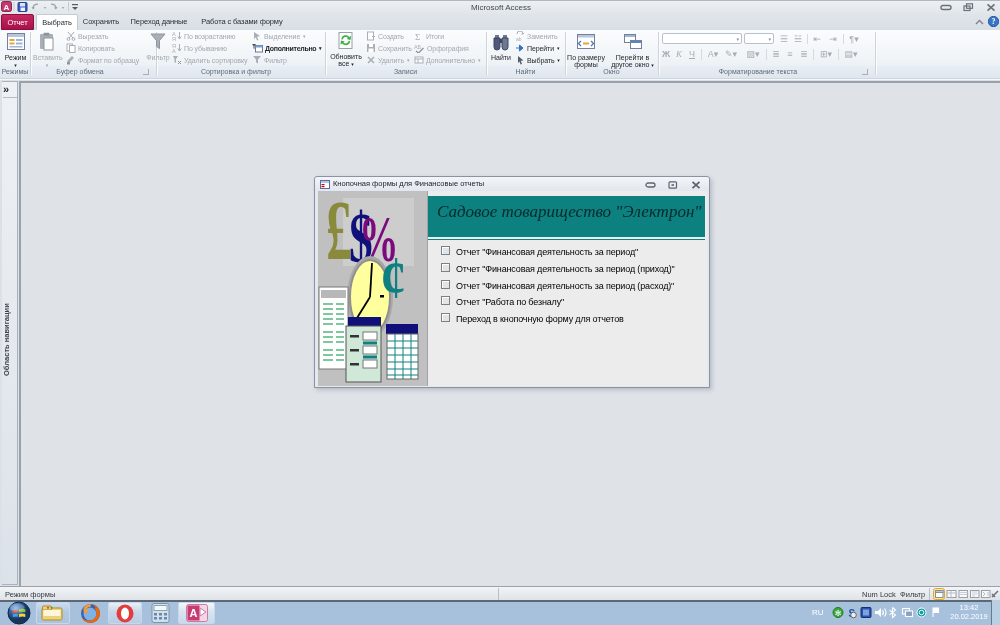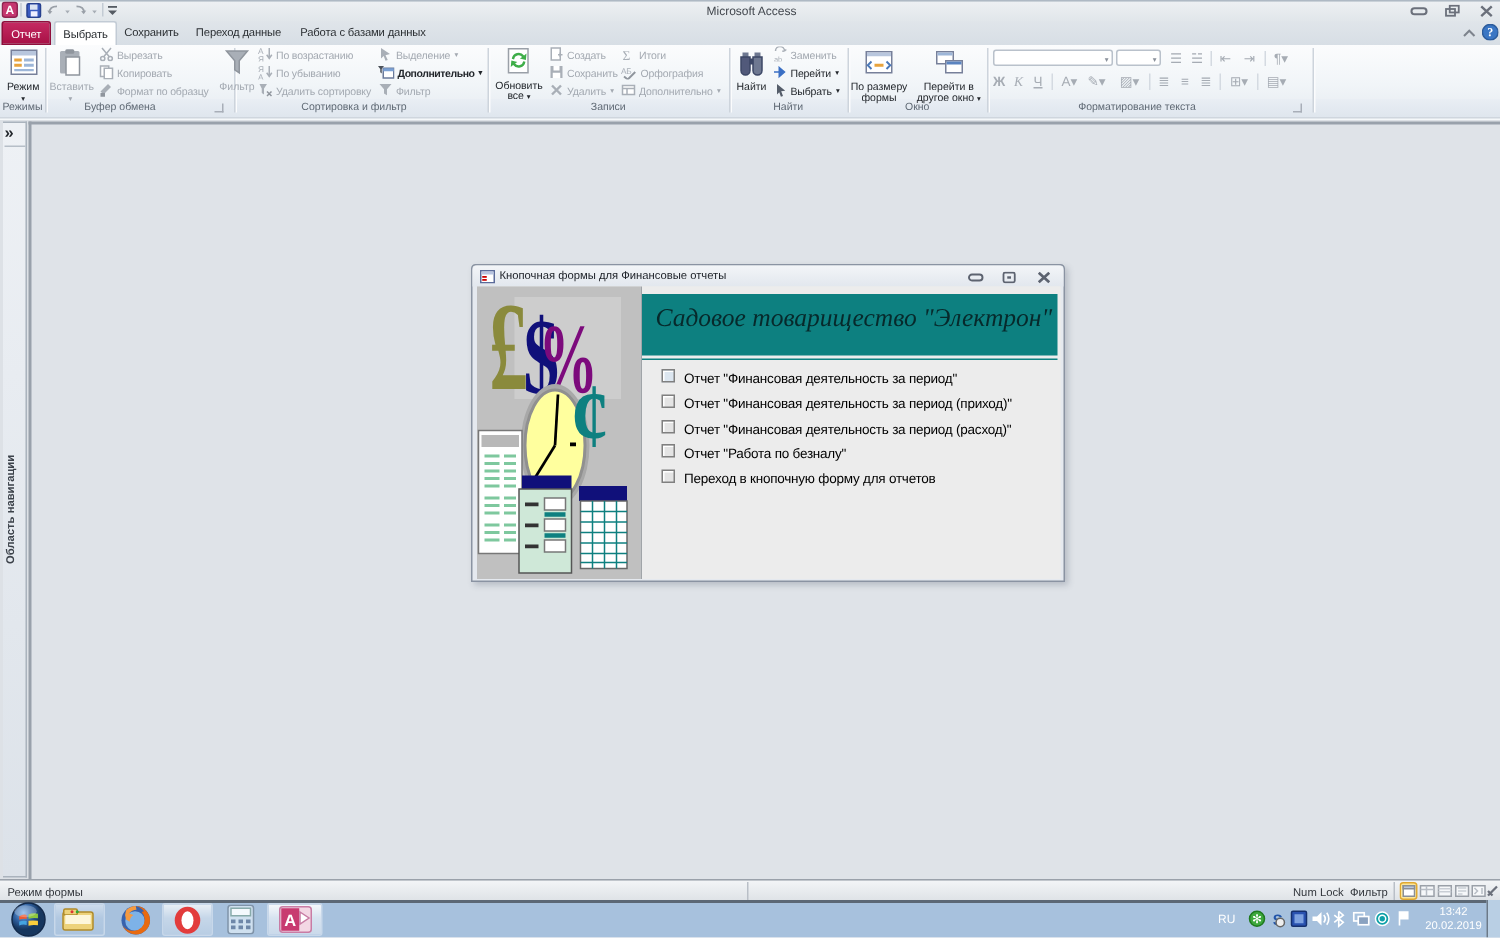--- a/index.html
+++ b/index.html
@@ -102,21 +102,21 @@
   <rect x="26" y="3" width="6" height="4.5" fill="none" stroke="#6b707b" stroke-width="1.2"></rect>
   <rect x="28.5" y="0.8" width="6" height="4.5" fill="none" stroke="#6b707b" stroke-width="1.2"></rect>
   <path d="M49.5 1.3 l7 6.4 M56.5 1.3 l-7 6.4" stroke="#6b707b" stroke-width="1.6"></path>
 </svg>
 
 <div class="abs" id="tabrow"></div>
 <div class="abs tab" id="tab-file">Отчет</div>
 <div class="abs tab" id="tab-home">Выбрать</div>
 <div class="abs tab" style="left:78px;width:46px">Сохранить</div>
 <div class="abs tab" style="left:124px;width:70px">Переход данные</div>
-<div class="abs tab" style="left:198px;width:88px">Работа с базами данных</div>
+<div class="abs tab" style="left:198px;width:88px">Работа с базами форму</div>
 <svg class="abs" style="left:974px;top:18px" width="11" height="8" viewBox="0 0 11 8">
       <path d="M2 6 L5.5 2.5 L9 6" fill="none" stroke="#7d838d" stroke-width="1.4"></path>
     </svg>
 <svg class="abs" style="left:988px;top:16px" width="11" height="11" viewBox="0 0 11 11">
   <circle cx="5.5" cy="5.5" r="5.2" fill="#3a76c4" stroke="#2c5c9c"></circle>
   <text x="5.5" y="8.3" font-size="8" font-weight="bold" fill="#fff" text-anchor="middle" font-family="Liberation Serif">?</text>
 </svg>
 
 <div class="abs" id="ribbon"></div>
 <div class="abs" id="ribbon-labels"></div>

